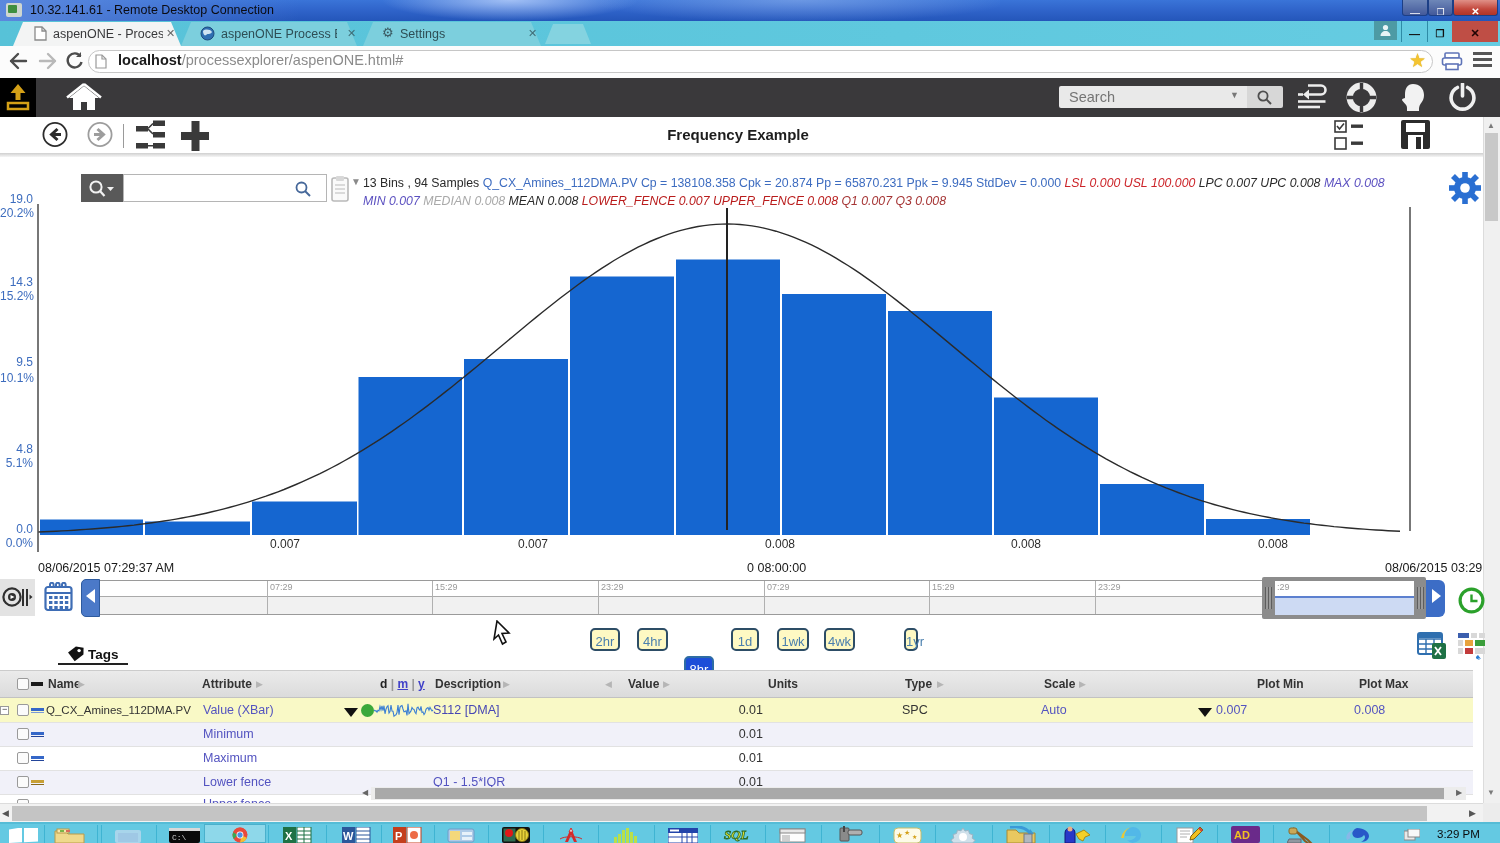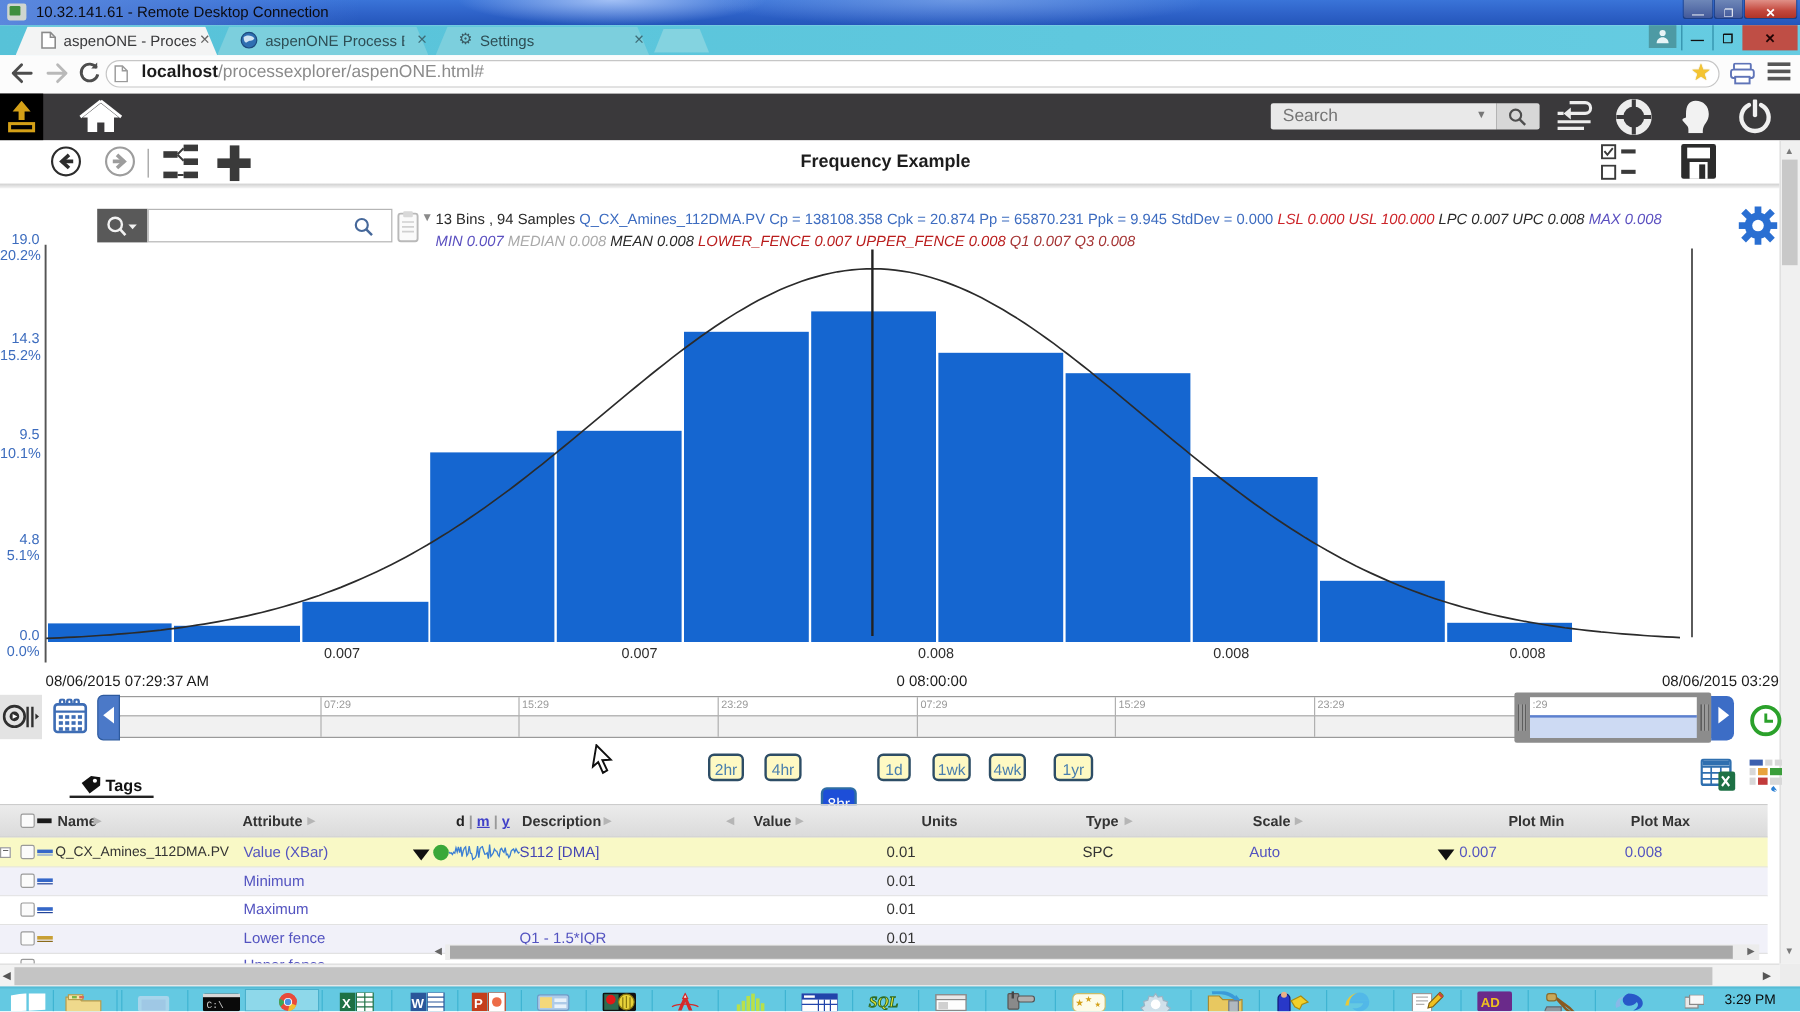--- a/index.html
+++ b/index.html
@@ -375,21 +375,21 @@
 <svg class="ab" style="left:493px;top:620px;" width="20" height="30" viewBox="0 0 20 30">
       <path d="M4 1l12 12-7 .5 4 8.5-3.5 2-4-9L1 19z" fill="#fff" stroke="#111" stroke-width="1.6"></path>
     </svg>
 
 <div class="tbtn" style="left:590px;width:30px;">2hr</div>
 <div class="tbtn" style="left:637px;width:31px;">4hr</div>
 <div class="tbtn sel" style="left:684px;width:30px;">8hr</div>
 <div class="tbtn" style="left:731px;width:28px;">1d</div>
 <div class="tbtn" style="left:777px;width:32px;">1wk</div>
 <div class="tbtn" style="left:824px;width:31px;">4wk</div>
-<div class="tbtn" style="left:878px;width:33px;">1yr</div>
+<div class="tbtn" style="left:904px;width:14px;">1yr</div>
 
 <svg class="ab" style="left:1417px;top:632px;" width="30" height="28" viewBox="0 0 30 28">
       <rect x="1" y="1" width="24" height="21" rx="2" fill="#fff" stroke="#2f6faf" stroke-width="2"></rect>
       <path d="M1 7h24M9 7v15M17 7v15M1 12h24M1 17h24" stroke="#2f6faf" stroke-width="1.4"></path>
       <rect x="2" y="2" width="22" height="4" fill="#2f6faf"></rect>
       <rect x="15" y="11" width="14" height="16" rx="2" fill="#1e7145"></rect>
       <path d="M18 15l6 8M24 15l-6 8" stroke="#fff" stroke-width="1.8"></path>
     </svg>
 <svg class="ab" style="left:1456px;top:631px;" width="30" height="30" viewBox="0 0 30 30">
       <rect x="2" y="2" width="11" height="5" fill="#3b5fae"></rect>

